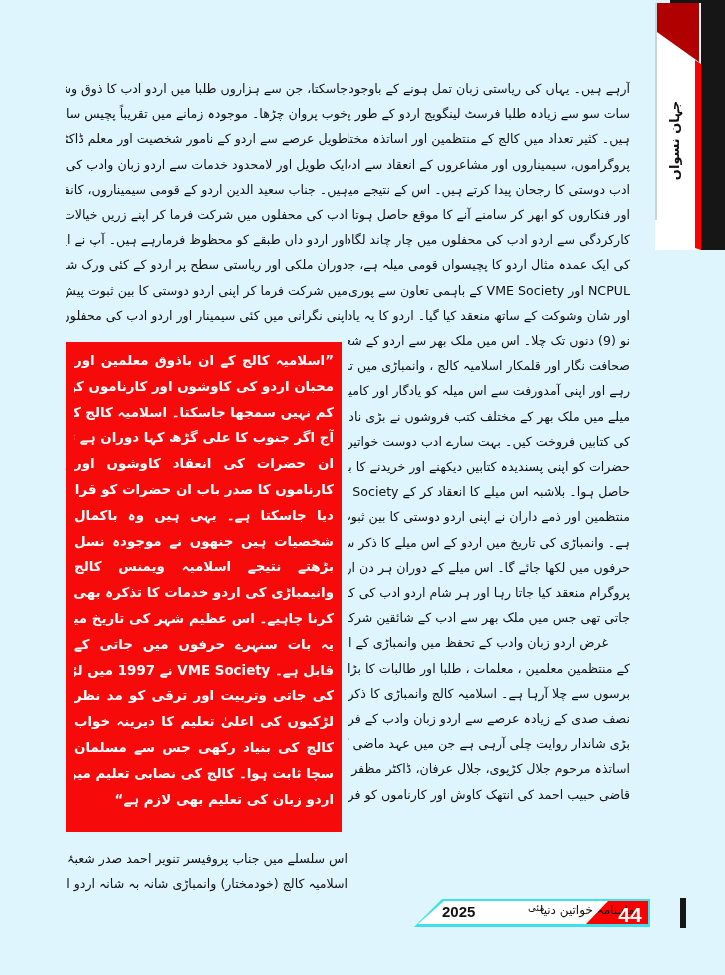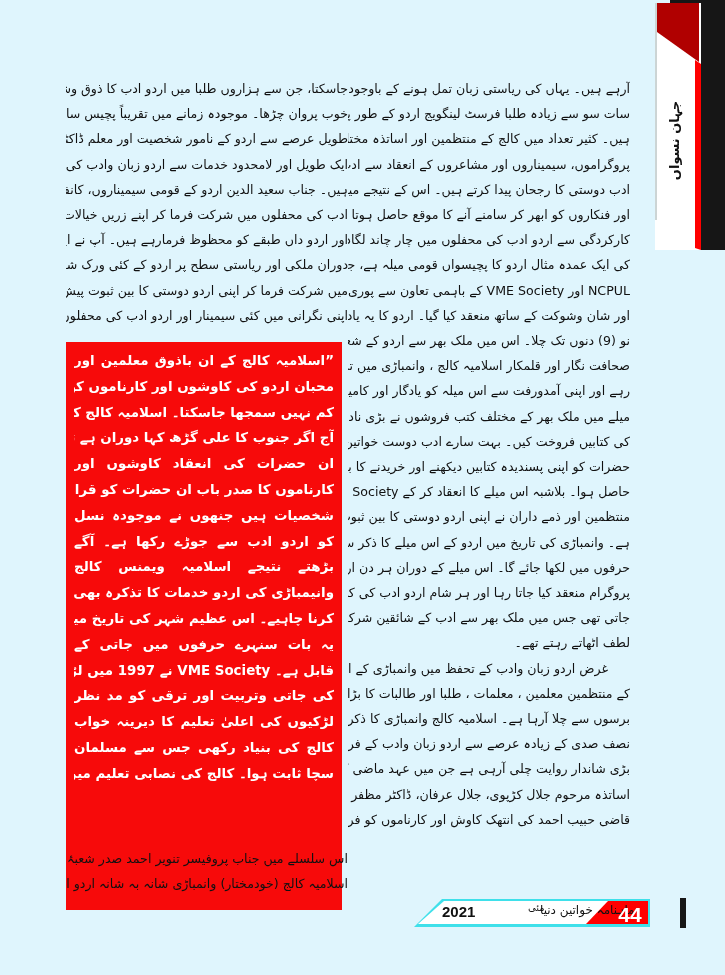--- a/index.html
+++ b/index.html
@@ -37,21 +37,21 @@
     display: block; white-space: nowrap; overflow: hidden;
     text-align: justify; text-align-last: justify;
   }
   .col .line.last { text-align-last: right; }
   .col .indent { padding-right: 22px; }
 
   .col-right { left: 348px; top: 76px; width: 282px; }
   .col-left-top { left: 66px; top: 76px; width: 282px; }
 
   .quote-box {
-    position: absolute; left: 66px; top: 342px; width: 276px; height: 568px;
+    position: absolute; left: 66px; top: 342px; width: 276px; height: 490px;
     background: #f70a0a;
     direction: rtl; box-sizing: border-box; padding: 6px 8px 0 8px;
   }
   .quote-box .line {
     display: block; white-space: nowrap; overflow: hidden;
     color: #fff; font-weight: bold; font-size: 13.4px; line-height: 25.8px;
     text-align: justify; text-align-last: justify;
     font-family: "DejaVu Sans", sans-serif;
   }
   .quote-box .line.last { text-align-last: right; }
@@ -118,21 +118,20 @@
     <span class="line">رہے اور اپنی آمدورفت سے اس میلہ کو یادگار اور کامیاب بنادیا۔ اس</span>
     <span class="line">میلے میں ملک بھر کے مختلف کتب فروشوں نے بڑی نادر اور نایاب اردو</span>
     <span class="line">کی کتابیں فروخت کیں۔ بہت سارے ادب دوست خواتین و</span>
     <span class="line">حضرات کو اپنی پسندیدہ کتابیں دیکھنے اور خریدنے کا بڑا زریں موقع</span>
     <span class="line">حاصل ہوا۔ بلاشبہ اس میلے کا انعقاد کر کے VME Society کے</span>
     <span class="line">منتظمین اور ذمے داران نے اپنی اردو دوستی کا بین ثبوت پیش کیا</span>
     <span class="line">ہے۔ وانمباڑی کی تاریخ میں اردو کے اس میلے کا ذکر سنہرے</span>
     <span class="line">حرفوں میں لکھا جائے گا۔ اس میلے کے دوران ہر دن اردو کا کوئی نہ کوئی</span>
     <span class="line">پروگرام منعقد کیا جاتا رہا اور ہر شام اردو ادب کی کوئی نہ کوئی محفل سجائی</span>
     <span class="line">جاتی تھی جس میں ملک بھر سے ادب کے شائقین شرکت کرتے اور</span>
-    <span class="line last">لطف اٹھاتے رہتے تھے۔</span>
     <div>
       <span class="line indent">غرض اردو زبان وادب کے تحفظ میں وانمباڑی کے اداروں</span>
       <span class="line">کے منتظمین معلمین ، معلمات ، طلبا اور طالبات کا بڑا شاندار رول</span>
       <span class="line">برسوں سے چلا آرہا ہے۔ اسلامیہ کالج وانمباڑی کا ذکر کریں تو تقریباً</span>
       <span class="line">نصف صدی کے زیادہ عرصے سے اردو زبان وادب کے فروغ کی</span>
       <span class="line">بڑی شاندار روایت چلی آرہی ہے جن میں عہد ماضی کے نامور</span>
       <span class="line">اساتذہ مرحوم جلال کڑپوی، جلال عرفان، ڈاکٹر مظفر شمیری اور ڈاکٹر</span>
       <span class="line">قاضی حبیب احمد کی انتھک کاوش اور کارناموں کو فراموش نہیں کیا</span>
     </div>
   </div>
@@ -150,42 +149,43 @@
     <span class="line last">اپنی نگرانی میں کئی سیمینار اور اردو ادب کی محفلوں کا انعقاد کیا ہے۔</span>
   </div>
 
 <div class="quote-box" id="quoteBox">
     <span class="line">”اسلامیہ کالج کے ان باذوق معلمین اور</span>
     <span class="line">محبان اردو کی کاوشوں اور کارناموں کو</span>
     <span class="line">کم نہیں سمجھا جاسکتا۔ اسلامیہ کالج کو</span>
     <span class="line">آج اگر جنوب کا علی گڑھ کہا دوران ہے تو</span>
     <span class="line">ان حضرات کی انعقاد کاوشوں اور</span>
     <span class="line">کارناموں کا صدر باب ان حضرات کو قرار</span>
+    <span class="line">دیا جاسکتا ہے۔ یہی ہیں وہ باکمال</span>
     <span class="line">شخصیات ہیں جنھوں نے موجودہ نسل</span>
-    <span class="line">کو اردو ادب سے جوڑے رکھا ہے۔ آگے</span>
     <span class="line">بڑھتے نتیجے اسلامیہ ویمنس کالج</span>
     <span class="line">وانیمباڑی کی اردو خدمات کا تذکرہ بھی</span>
     <span class="line">کرنا چاہیے۔ اس عظیم شہر کی تاریخ میں</span>
     <span class="line">یہ بات سنہرے حرفوں میں جاتی کے</span>
     <span class="line">قابل ہے۔ VME Society نے 1997 میں لڑکیوں</span>
     <span class="line">کی جاتی وتربیت اور ترقی کو مد نظر</span>
     <span class="line">لڑکیوں کی اعلیٰ تعلیم کا دیرینہ خواب</span>
     <span class="line">کالج کی بنیاد رکھی جس سے مسلمان</span>
     <span class="line">سچا ثابت ہوا۔ کالج کی نصابی تعلیم میں</span>
+    <span class="line last">اردو زبان کی تعلیم بھی لازم ہے“</span>
   </div>
 
 <div class="col col-left-bottom" id="colLeftBottom">
     <span class="line">اس سلسلے میں جناب پروفیسر تنویر احمد صدر شعبۂ اردو، عربی</span>
     <span class="line">اسلامیہ کالج (خودمختار) وانمباڑی شانہ بہ شانہ اردو ادب کی محفلوں،</span>
   </div>
 
 <div class="footer">
   <svg width="240" height="30" viewBox="0 0 240 30">
     <polygon points="30,1 238,1 238,29 2,29" fill="#3fe0ea"></polygon>
     <polygon points="32,3 236,3 236,26 6,26" fill="#ffffff"></polygon>
     <polygon points="196,3 236,3 236,26 174,26" fill="#ff0000"></polygon>
   </svg>
-  <span class="year">2021</span>
+  <span class="year">2025</span>
   <span class="month">مئی</span>
   <span class="mag">ماہنامہ خواتین دنیا</span>
   <span class="page">44</span>
 </div>
 <div class="footer-bar"></div>
 
 </body></html>

